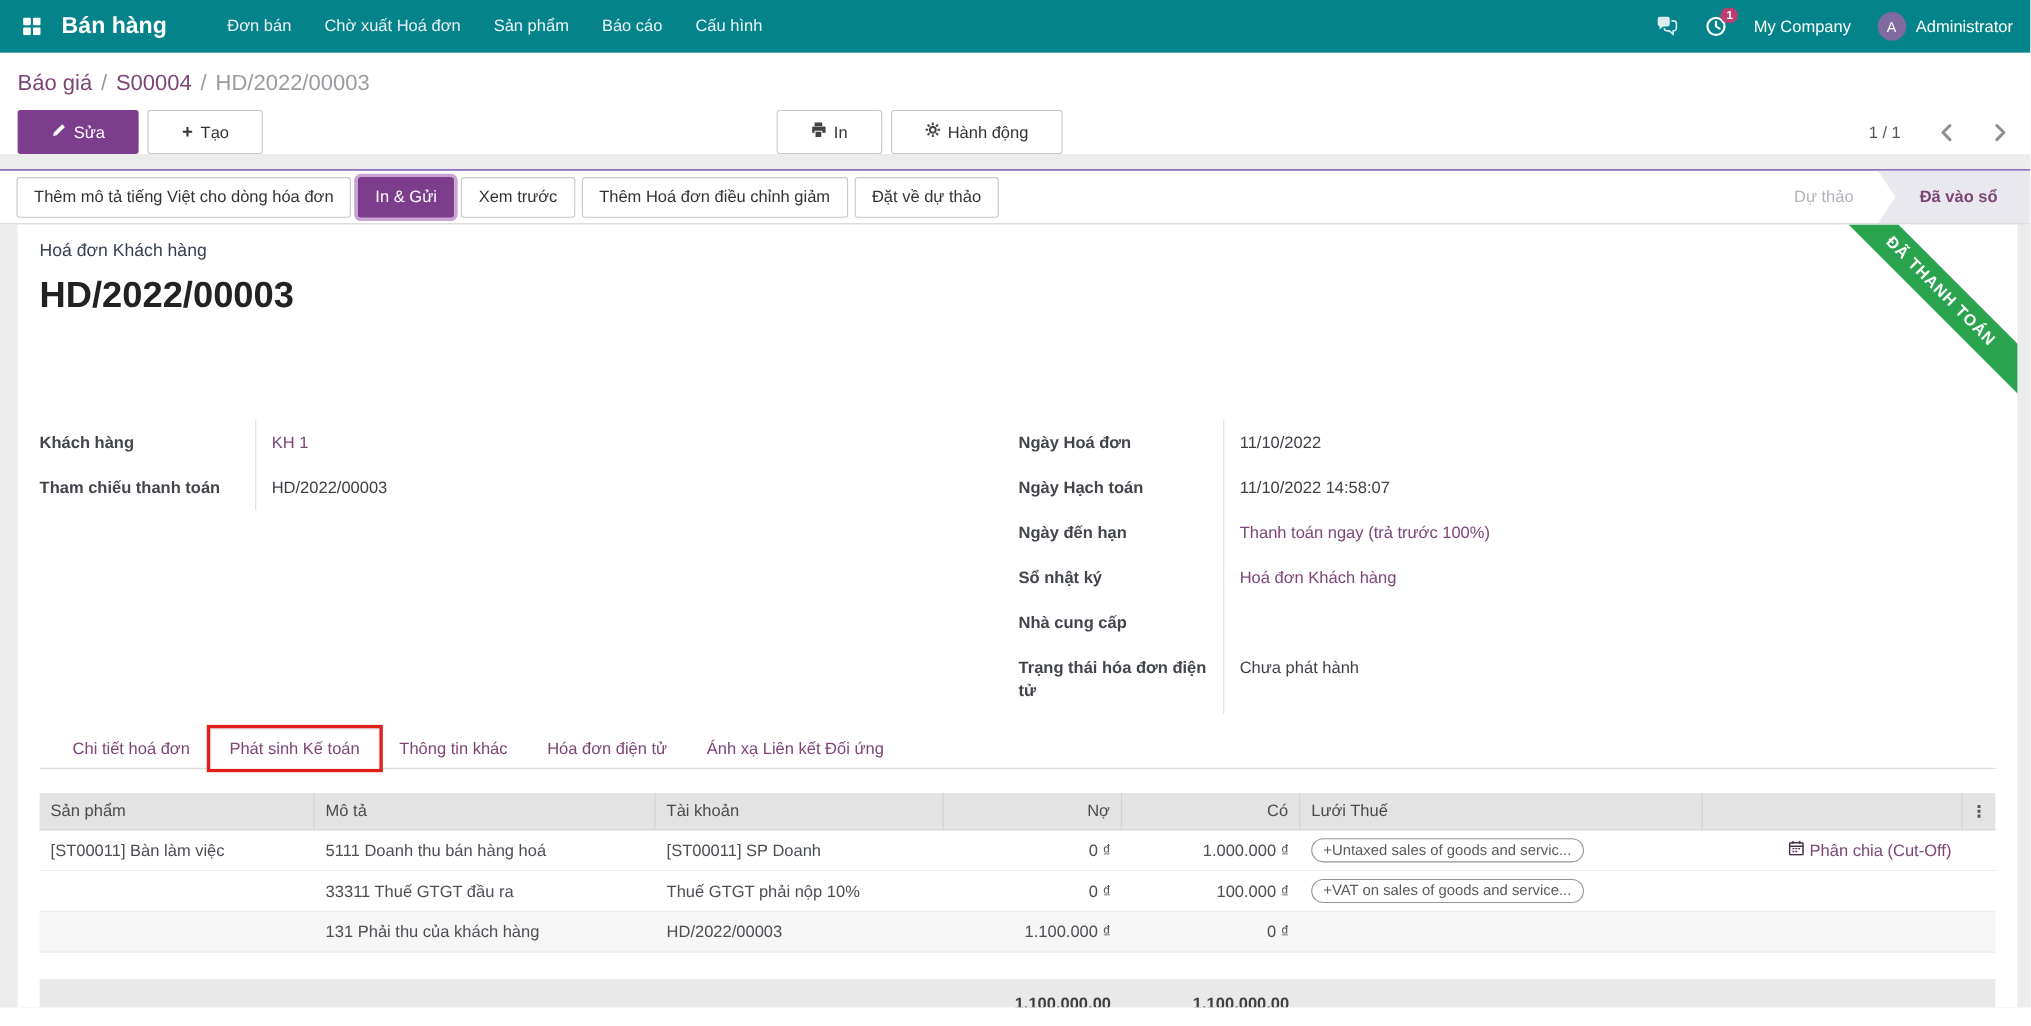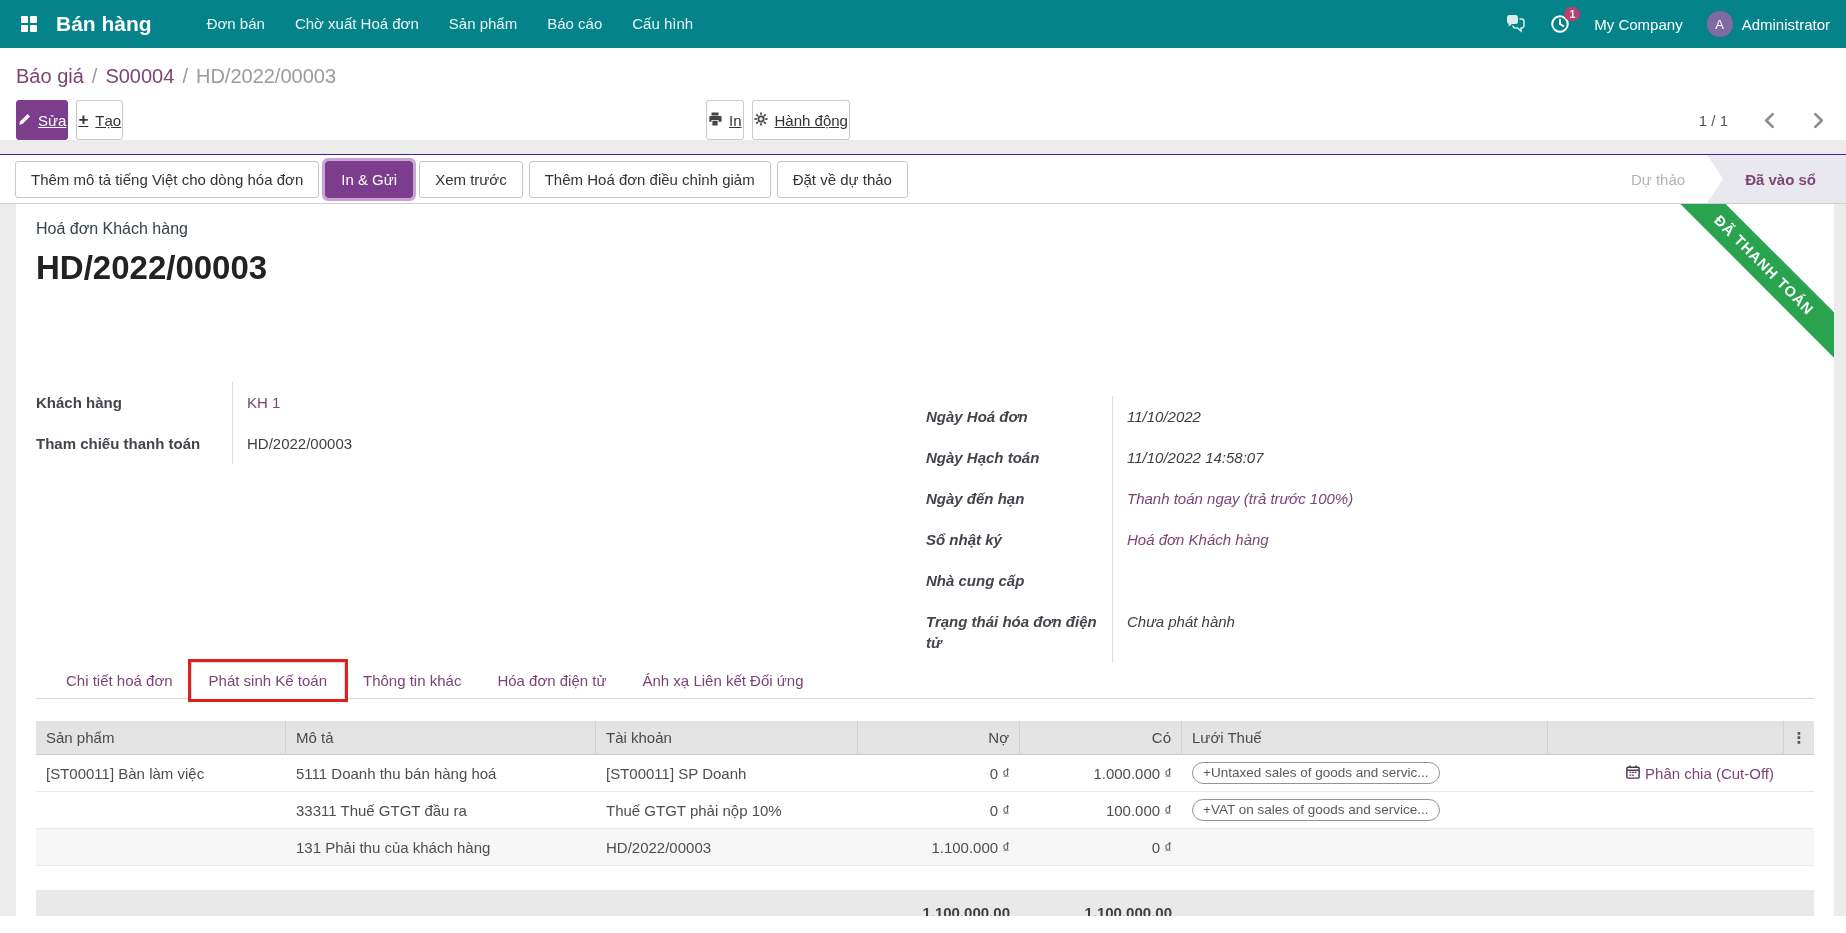--- a/index.html
+++ b/index.html
@@ -19,21 +19,21 @@
   .avatar{width:26px;height:26px;border-radius:50%;background:#7f6ba0;color:#fff;font-size:13px;display:flex;align-items:center;justify-content:center;}
   .nav-text{font-size:15px;color:#fff;}
 
   
   .control-panel{background:#fff;padding:8px 16px 0 16px;}
   .breadcrumb{font-size:20px;margin:6px 0 10px 0;height:28px;display:flex;align-items:center;gap:8px;}
   .crumb{color:#7c4576;cursor:pointer;}
   .crumb-sep{color:#9a9aa0;}
   .crumb-last{color:#9a9aa0;}
   .cp-buttons{position:relative;display:flex;align-items:center;height:40px;margin-bottom:14px;}
-  .btn{height:40px;border-radius:3px;font-size:15px;display:inline-flex;align-items:center;gap:7px;padding:0 1px;cursor:pointer;border:1px solid #c9c9c9;background:#fff;color:#333;box-sizing:border-box;white-space:nowrap;text-decoration:underline;}
+  .btn{height:40px;border-radius:3px;font-size:15px;display:inline-flex;align-items:center;gap:7px;padding:0 30px;cursor:pointer;border:1px solid #c9c9c9;background:#fff;color:#333;box-sizing:border-box;white-space:nowrap;}
   .btn-primary{background:#7b3d8c;border-color:#7b3d8c;color:#fff;}
   .btn + .btn{margin-left:8px;}
   .cp-center{position:absolute;left:690px;top:0;display:flex;}
   .pager{position:absolute;right:4px;top:0;height:40px;display:flex;align-items:center;gap:34px;}
   .pager-count{font-size:15px;color:#555;}
   .pager-arrow{cursor:pointer;display:flex;align-items:center;}
 
   
   .statusbar{background:#fff;border-top:1px solid #4c1d95;border-bottom:1px solid #cfcfcf;height:48px;display:flex;align-items:center;padding-left:15px;}
   .sb-btn{height:37px;border:1px solid #c8c8c8;border-radius:3px;background:#fff;color:#333;font-size:15px;padding:0 15px;display:inline-flex;align-items:center;cursor:pointer;white-space:nowrap;box-sizing:border-box;}
@@ -49,21 +49,21 @@
 
   .ribbon-wrap{position:absolute;top:0;right:0;width:180px;height:180px;overflow:hidden;pointer-events:none;}
   .ribbon{position:absolute;top:45px;right:-70px;width:280px;background:#2aa34f;color:#fff;text-align:center;font-size:14.5px;font-weight:700;letter-spacing:1px;padding:8px 0;transform:rotate(45deg);}
 
   .doc-type{font-size:16px;color:#374151;}
   .doc-title{font-size:33px;font-weight:700;color:#222;margin:8px 0 0 0;line-height:44px;}
 
   .fields{position:relative;margin-top:92px;min-height:268px;}
   .fgrid{display:grid;}
   .fgrid-left{grid-template-columns:196px 1fr;width:620px;}
-  .fgrid-right{position:absolute;left:890px;top:14px;width:780px;grid-template-columns:186px 1fr;font-style:italic;}
+  .fgrid-right{position:absolute;left:890px;top:0;width:780px;grid-template-columns:186px 1fr;}
   .flabel{padding:10px 12px 10px 0;font-size:15px;font-weight:600;color:#42454c;min-height:20px;line-height:21px;}
   .fvalue{padding:10px 0 10px 14px;font-size:15px;color:#3c3f44;border-left:1px solid #dcdcdc;min-height:20px;line-height:21px;}
   .flink{color:#7c4576;cursor:pointer;}
 
   
   .tabs{display:flex;border-bottom:1px solid #d8d8d8;margin-top:12px;padding-left:12px;align-items:flex-end;}
   .tab{padding:9px 17px;font-size:15px;color:#7c4576;cursor:pointer;border:1px solid transparent;margin-bottom:-1px;white-space:nowrap;}
   .tab-active{background:#fff;border-color:#d8d8d8 #d8d8d8 #fff #d8d8d8;outline:3px solid #de1f1a;}
 
   

